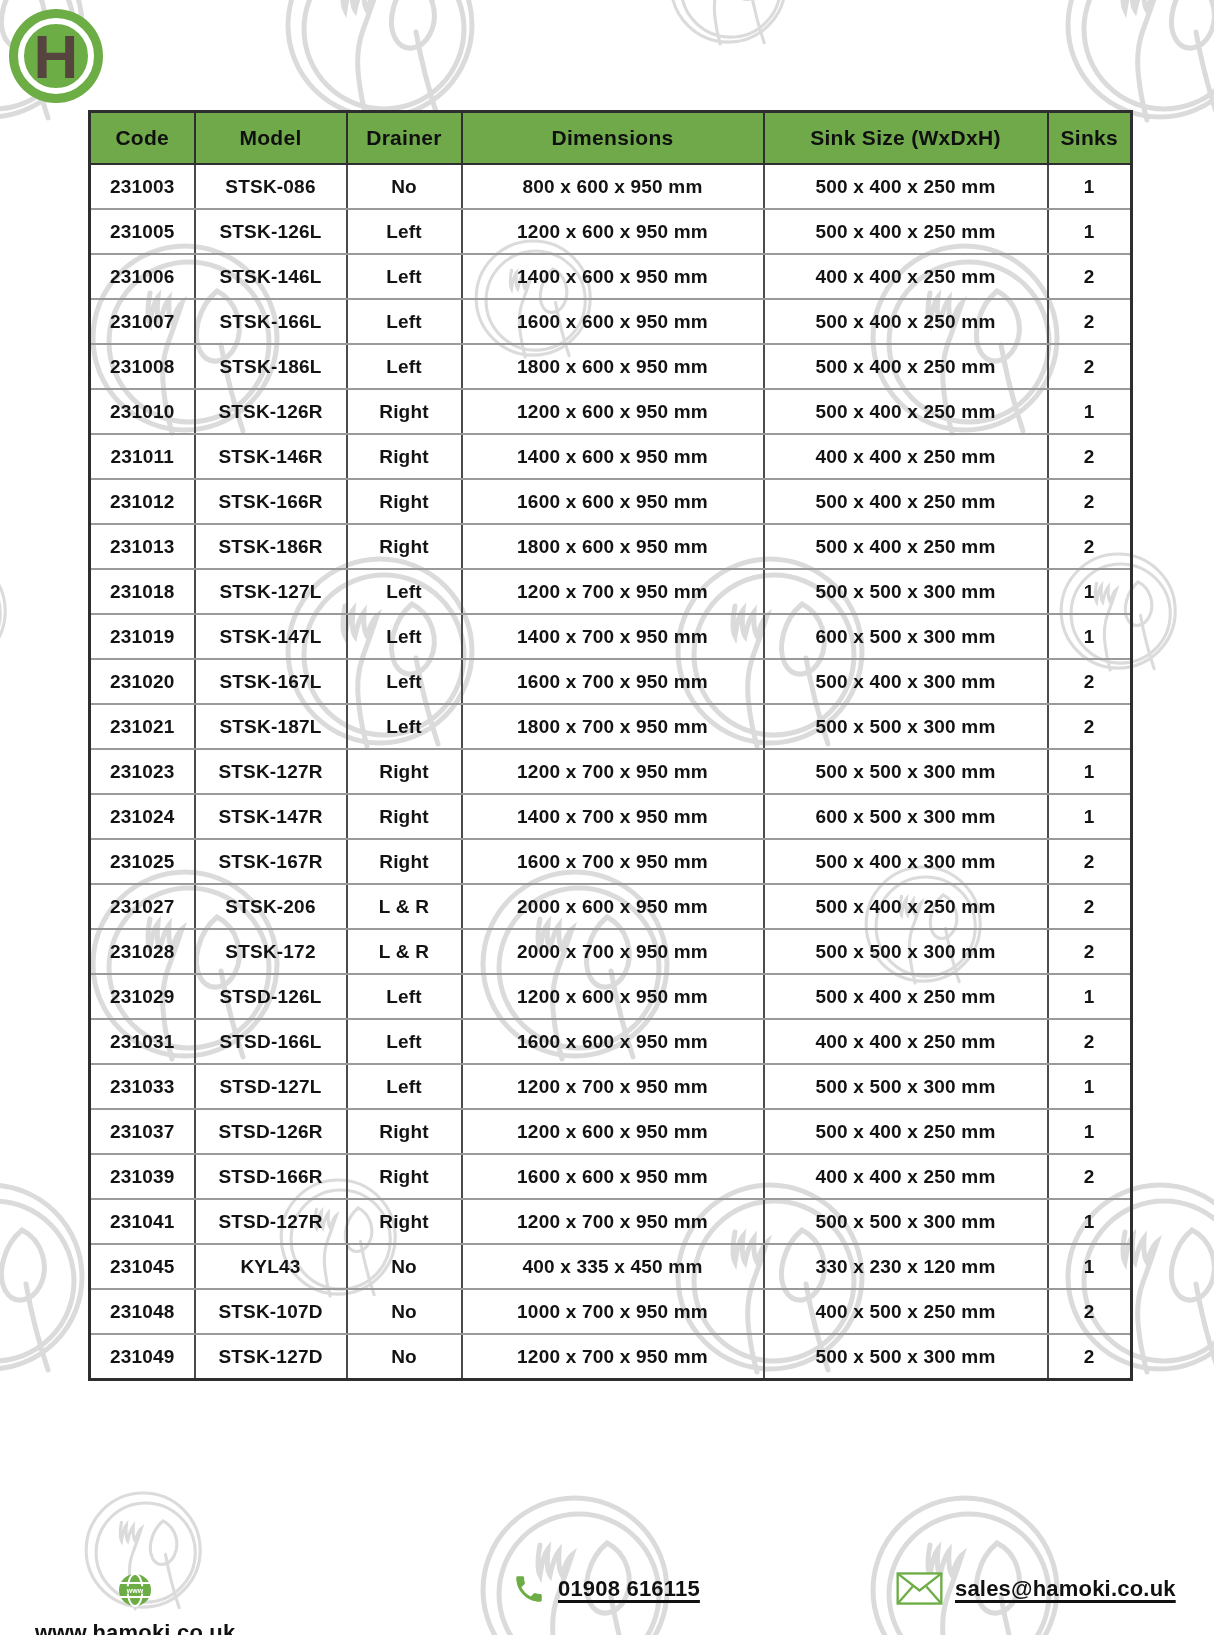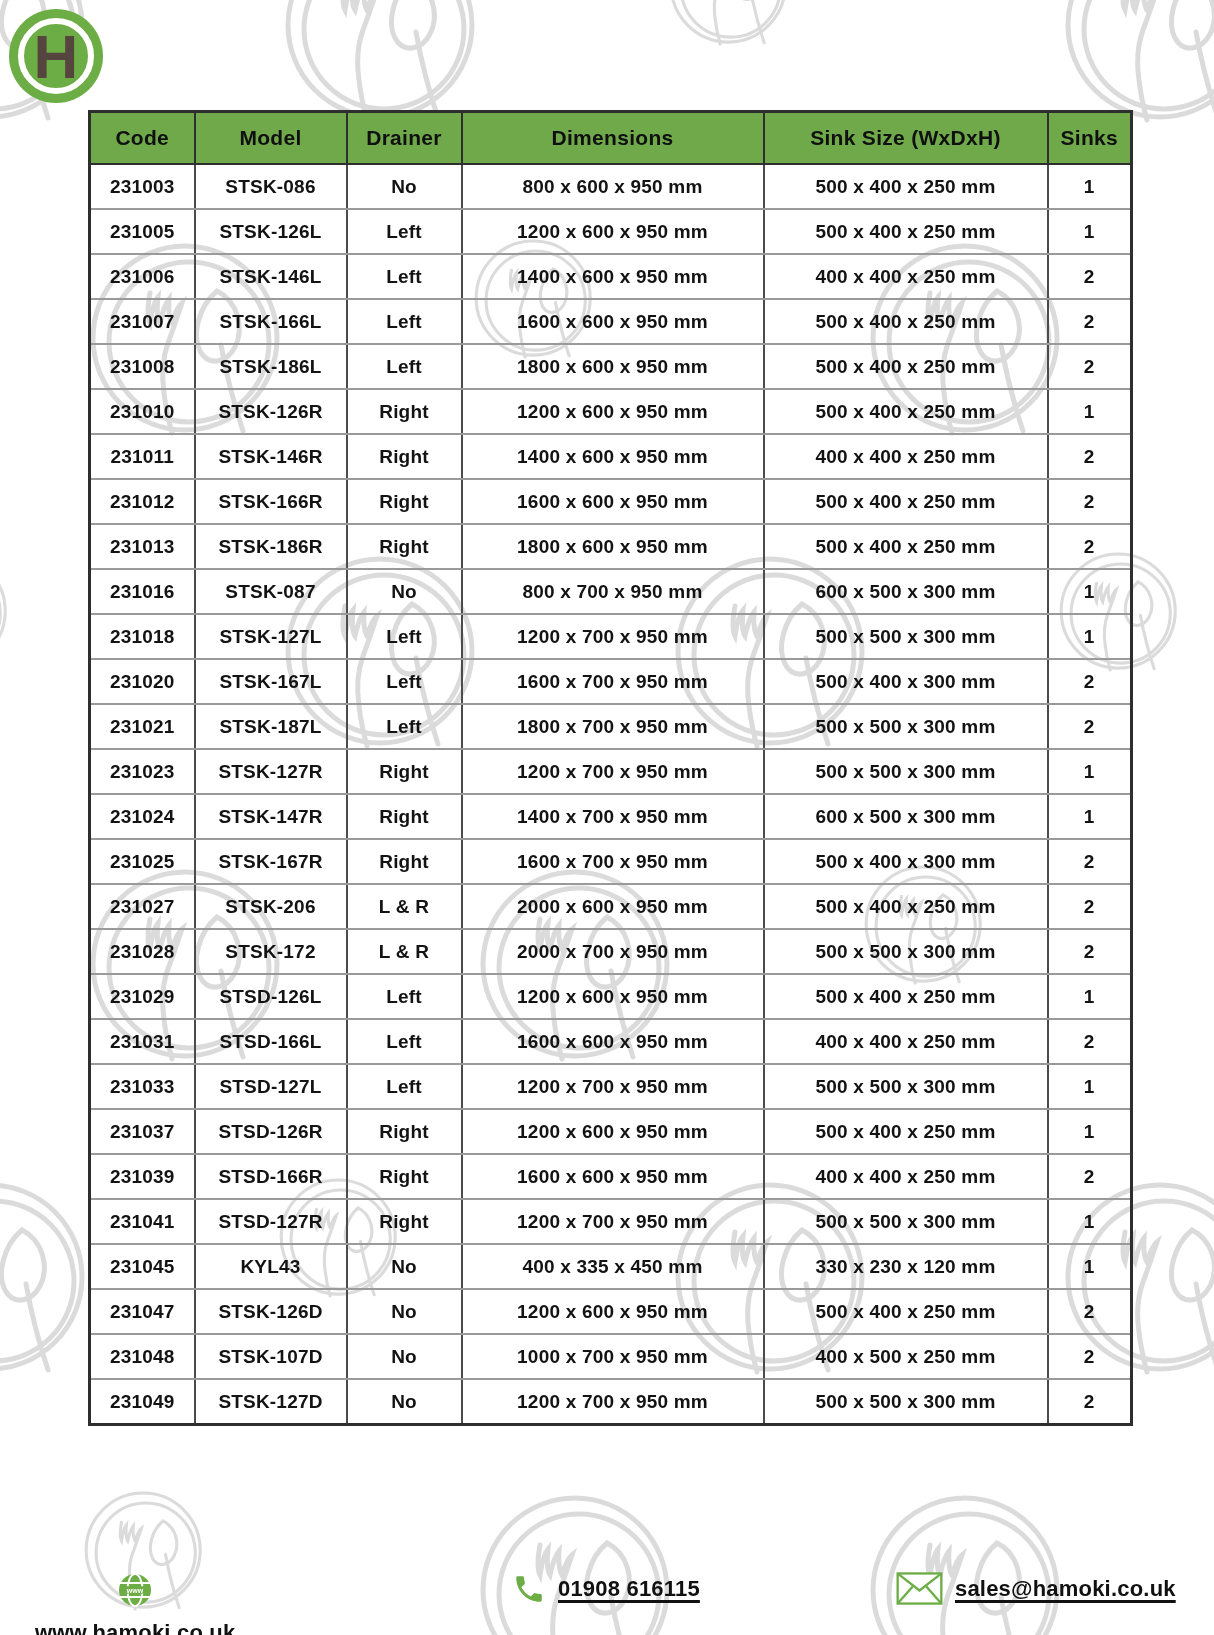--- a/index.html
+++ b/index.html
@@ -340,33 +340,33 @@
           </tr>
           <tr>
             <td>231013</td>
             <td>STSK-186R</td>
             <td>Right</td>
             <td>1800 x 600 x 950 mm</td>
             <td>500 x 400 x 250 mm</td>
             <td>2</td>
           </tr>
           <tr>
-            <td>231016</td>
-            <td>STSK-087</td>
-            <td>No</td>
-            <td>800 x 700 x 950 mm</td>
-            <td>600 x 500 x 300 mm</td>
-            <td>1</td>
-          </tr>
-          <tr>
             <td>231018</td>
             <td>STSK-127L</td>
             <td>Left</td>
             <td>1200 x 700 x 950 mm</td>
             <td>500 x 500 x 300 mm</td>
+            <td>1</td>
+          </tr>
+          <tr>
+            <td>231019</td>
+            <td>STSK-147L</td>
+            <td>Left</td>
+            <td>1400 x 700 x 950 mm</td>
+            <td>600 x 500 x 300 mm</td>
             <td>1</td>
           </tr>
           <tr>
             <td>231020</td>
             <td>STSK-167L</td>
             <td>Left</td>
             <td>1600 x 700 x 950 mm</td>
             <td>500 x 400 x 300 mm</td>
             <td>2</td>
           </tr>
@@ -466,28 +466,20 @@
             <td>500 x 500 x 300 mm</td>
             <td>1</td>
           </tr>
           <tr>
             <td>231045</td>
             <td>KYL43</td>
             <td>No</td>
             <td>400 x 335 x 450 mm</td>
             <td>330 x 230 x 120 mm</td>
             <td>1</td>
-          </tr>
-          <tr>
-            <td>231047</td>
-            <td>STSK-126D</td>
-            <td>No</td>
-            <td>1200 x 600 x 950 mm</td>
-            <td>500 x 400 x 250 mm</td>
-            <td>2</td>
           </tr>
           <tr>
             <td>231048</td>
             <td>STSK-107D</td>
             <td>No</td>
             <td>1000 x 700 x 950 mm</td>
             <td>400 x 500 x 250 mm</td>
             <td>2</td>
           </tr>
           <tr>

